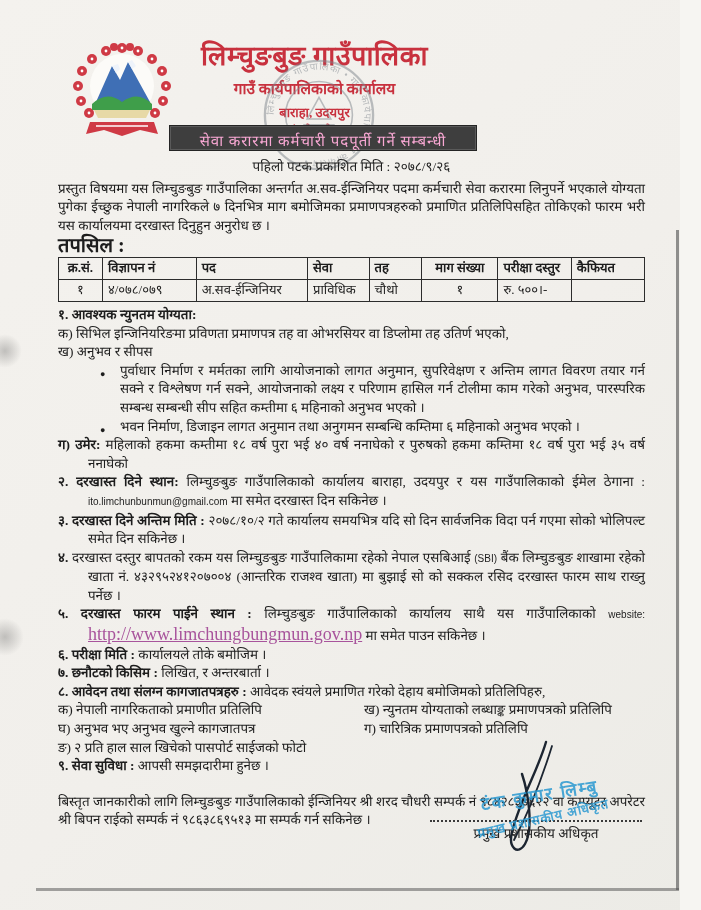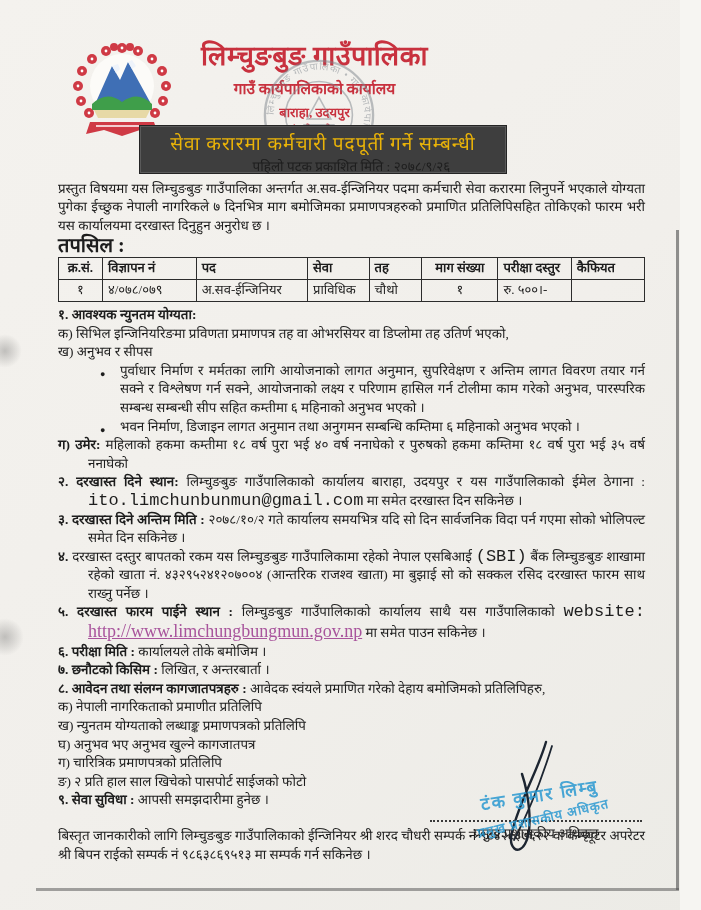--- a/index.html
+++ b/index.html
@@ -15,41 +15,41 @@
   .fold.f2{left:-14px;top:618px;width:38px;height:38px;}
   
   .emblem{position:absolute;left:62px;top:42px;width:120px;height:104px;}
   .hdr{position:absolute;left:0;right:72px;top:36px;text-align:center;color:#c8313e;}
   .hdr .title{font-size:27px;font-weight:bold;letter-spacing:.5px;}
   .hdr .office{font-size:15.5px;font-weight:bold;margin-top:4px;}
   .hdr .addr1{font-size:13px;margin-top:4px;font-weight:bold;}
   .hdr .addr2{font-size:11.5px;margin-top:1px;font-weight:bold;}
   .round-stamp{position:absolute;left:260px;top:56px;width:118px;height:118px;opacity:.5;}
   .banner-wrap{position:absolute;left:0;right:55px;top:125px;text-align:center;}
-  .banner{display:inline-block;background:#3e3e3e;border:1px solid #242424;color:#eab308;
-          font-size:19px;padding:4px 30px 17px 30px;letter-spacing:1px;box-shadow:0 0 0 1px #5a5a5a inset;}
+  .banner{display:inline-block;background:#3e3e3e;border:1px solid #242424;color:#f9a8d4;
+          font-size:15px;padding:4px 30px 0 30px;letter-spacing:1px;box-shadow:0 0 0 1px #5a5a5a inset;}
   
   .content{position:absolute;left:58px;top:158px;width:587px;font-size:13.4px;line-height:18.6px;}
   .pubdate{text-align:center;font-size:13.5px;margin-bottom:3px;}
   .intro{text-align:justify;}
   .tapasil{font-weight:bold;font-size:20px;margin-top:1px;}
   table.vac{border-collapse:collapse;width:100%;margin:2px 0 4px 0;font-size:13px;line-height:16px;}
   table.vac th,table.vac td{border:1.4px solid #2c2c2c;padding:1px 5px;height:19px;text-align:left;font-weight:normal;}
   table.vac th{font-weight:bold;}
   table.vac .c{text-align:center;}
   
   .line{text-align:justify;}
   .l-num,.l-sub{padding-left:30px;text-indent:-30px;}
   .l-bullet{position:relative;padding-left:62px;}
   .l-bullet .disc{position:absolute;left:42px;top:3px;font-size:9px;}
-  .l-twocol{display:flex;flex-direction:column;}
+  .l-twocol{display:flex;}
   .l-twocol .col{width:306px;}
   .l-twocol .col+.col{width:auto;flex:1;}
   .p-b{font-weight:bold;}
-  .p-lat{font-family:Liberation Mono, monospace;font-size:17px;}
+  .p-lat{font-family:Liberation Sans, sans-serif;font-size:10px;}
   .p-link{font-family:"Liberation Serif",serif;font-size:18px;color:#a8549c;text-decoration:underline;}
   .contact{margin-top:17px;text-align:justify;}
   
   .sig-ink{position:absolute;left:468px;top:740px;width:150px;height:130px;}
   .sig-dots{position:absolute;left:430px;top:820px;width:212px;border-top:2.2px dotted #3a3a3a;}
   .sig-title{position:absolute;left:420px;top:824px;width:232px;text-align:center;font-size:13.5px;color:#222;}
   .blue-stamp{position:absolute;left:426px;top:782px;width:230px;transform:rotate(-9deg);
               color:#2b99d1;opacity:.85;text-align:center;pointer-events:none;}
   .blue-stamp .nm{font-size:17.5px;font-weight:bold;letter-spacing:2px;}
   .blue-stamp .tl{font-size:13px;font-weight:bold;letter-spacing:1px;transform:rotate(-4deg);margin-top:3px;}

